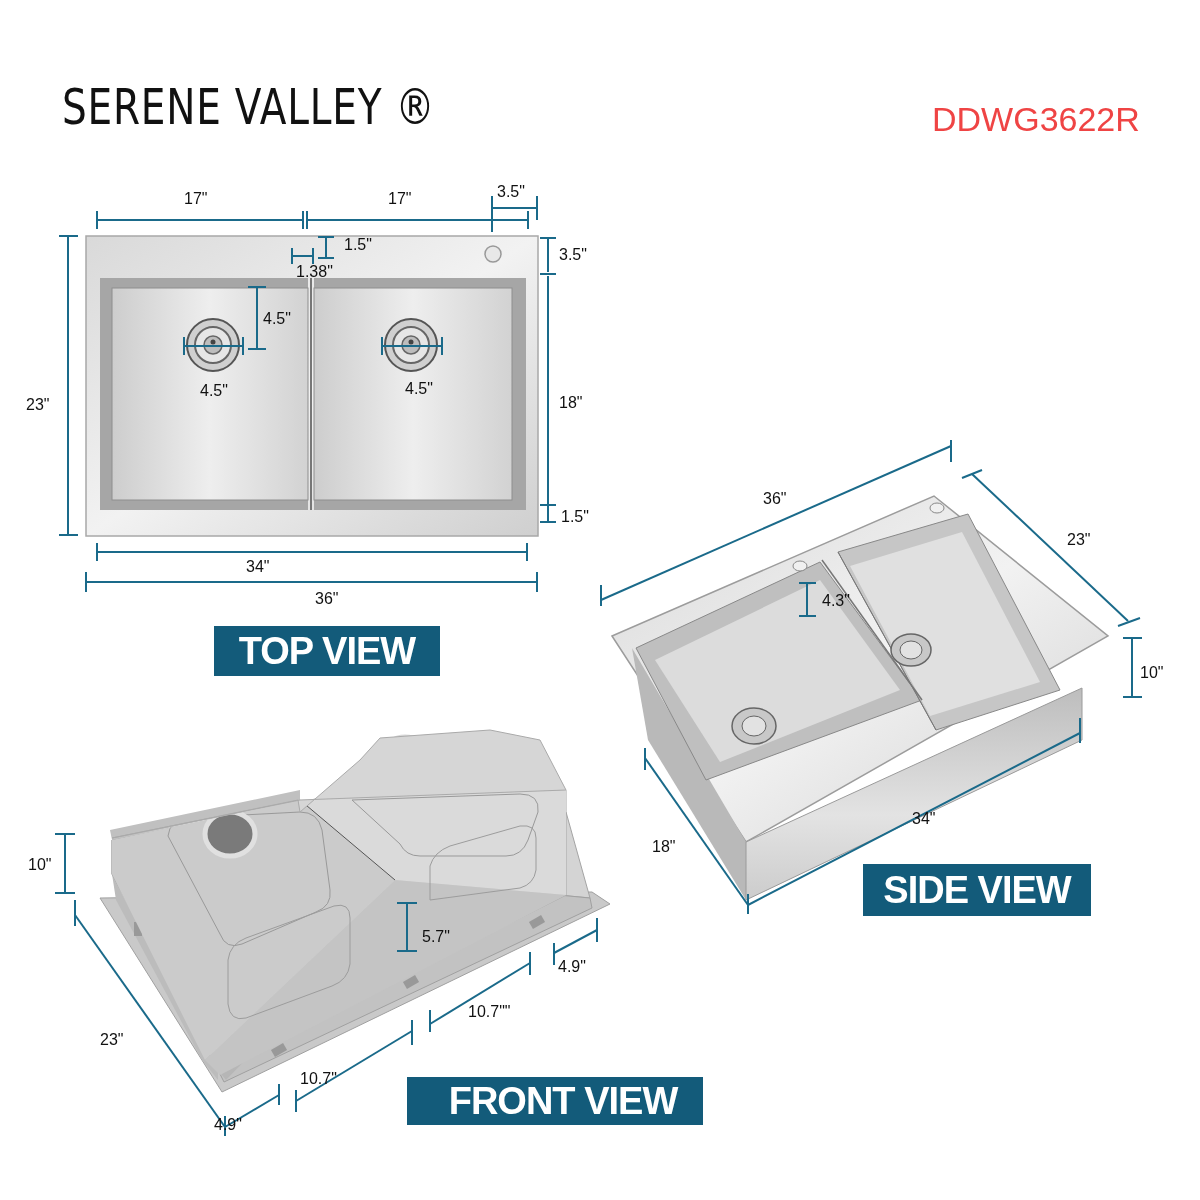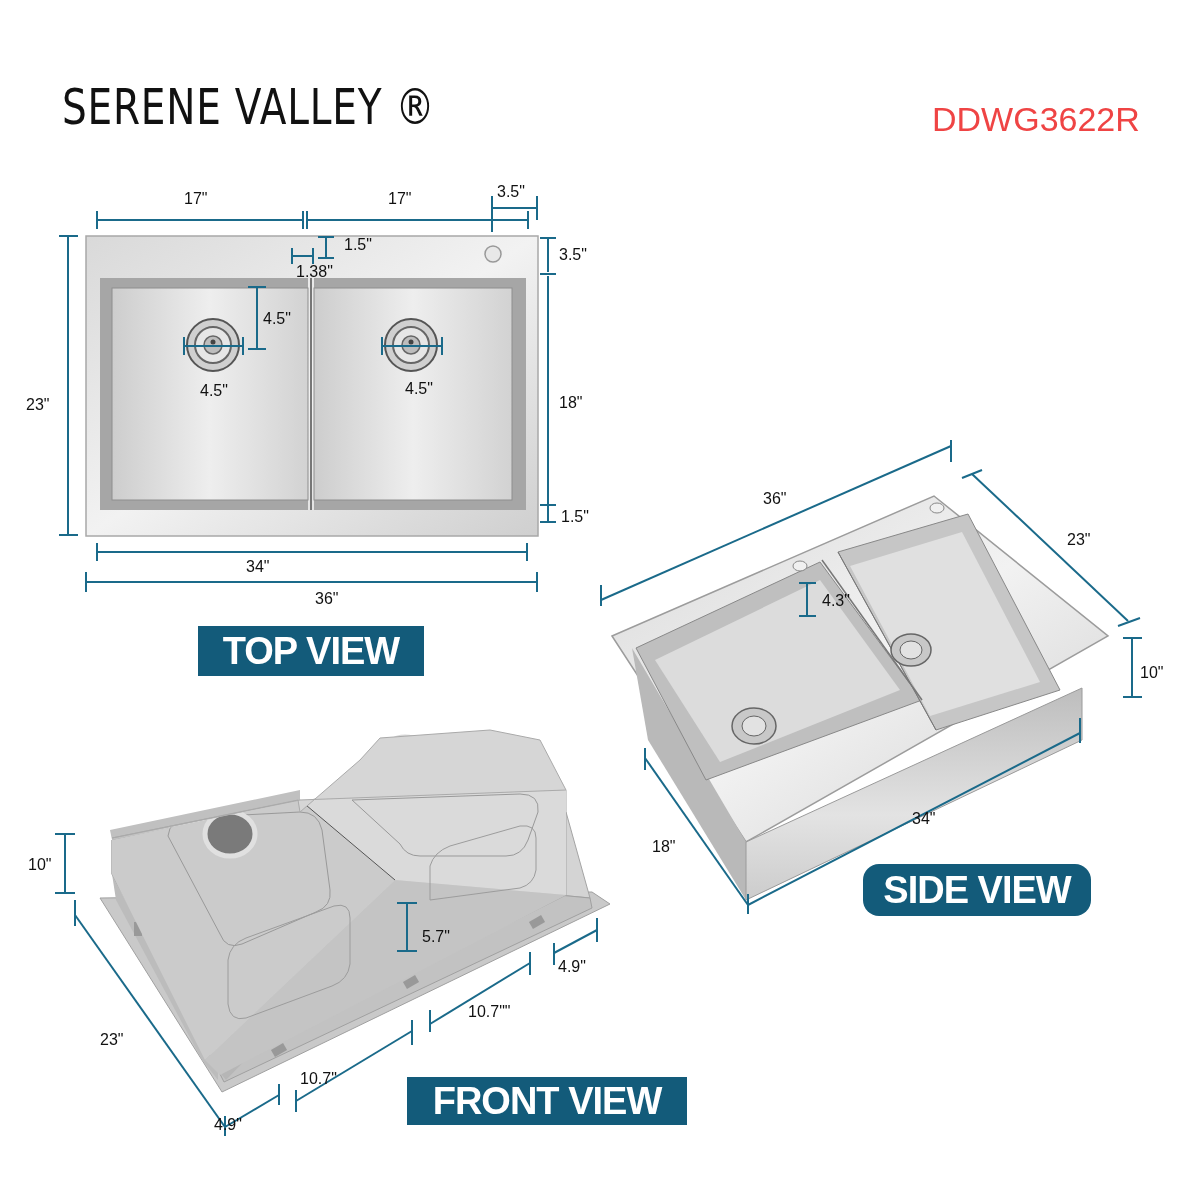--- a/index.html
+++ b/index.html
@@ -250,38 +250,38 @@
 <div class="abs dim" style="left:559px;top:246px;">3.5"</div>
 <div class="abs dim" style="left:263px;top:310px;">4.5"</div>
 <div class="abs dim" style="left:200px;top:382px;">4.5"</div>
 <div class="abs dim" style="left:405px;top:380px;">4.5"</div>
 <div class="abs dim" style="left:26px;top:396px;">23"</div>
 <div class="abs dim" style="left:559px;top:394px;">18"</div>
 <div class="abs dim" style="left:561px;top:508px;">1.5"</div>
 <div class="abs dim" style="left:246px;top:558px;">34"</div>
 <div class="abs dim" style="left:315px;top:590px;">36"</div>
 
-<div class="abs label" style="left:198px;top:626px;width:226px;height:50px;font-size:38px;line-height:50px;">
+<div class="abs label" style="left:214px;top:626px;width:226px;height:50px;font-size:38px;line-height:50px;">
     <span>TOP VIEW</span>
   </div>
 
 <div class="abs dim" style="left:763px;top:490px;">36"</div>
 <div class="abs dim" style="left:1067px;top:531px;">23"</div>
 <div class="abs dim" style="left:822px;top:592px;">4.3"</div>
 <div class="abs dim" style="left:1140px;top:664px;">10"</div>
 <div class="abs dim" style="left:652px;top:838px;">18"</div>
 <div class="abs dim" style="left:912px;top:810px;">34"</div>
 
-<div class="abs label" style="left:863px;top:864px;width:228px;height:52px;font-size:38px;line-height:52px;border-radius:16px;">
+<div class="abs label" style="left:863px;top:864px;width:228px;height:52px;font-size:38px;line-height:52px;">
     <span>SIDE VIEW</span>
   </div>
 
 <div class="abs dim" style="left:28px;top:856px;">10"</div>
 <div class="abs dim" style="left:100px;top:1031px;">23"</div>
 <div class="abs dim" style="left:422px;top:928px;">5.7"</div>
 <div class="abs dim" style="left:558px;top:958px;">4.9"</div>
 <div class="abs dim" style="left:468px;top:1003px;">10.7""</div>
 <div class="abs dim" style="left:300px;top:1070px;">10.7"</div>
 <div class="abs dim" style="left:214px;top:1116px;">4.9"</div>
 
-<div class="abs label" style="left:407px;top:1077px;width:280px;height:48px;font-size:38px;line-height:48px;">
+<div class="abs label" style="left:407px;top:1077px;width:280px;height:48px;font-size:38px;line-height:48px;padding-left:16px;">
     <span>FRONT VIEW</span>
   </div>
 
 </body></html>

